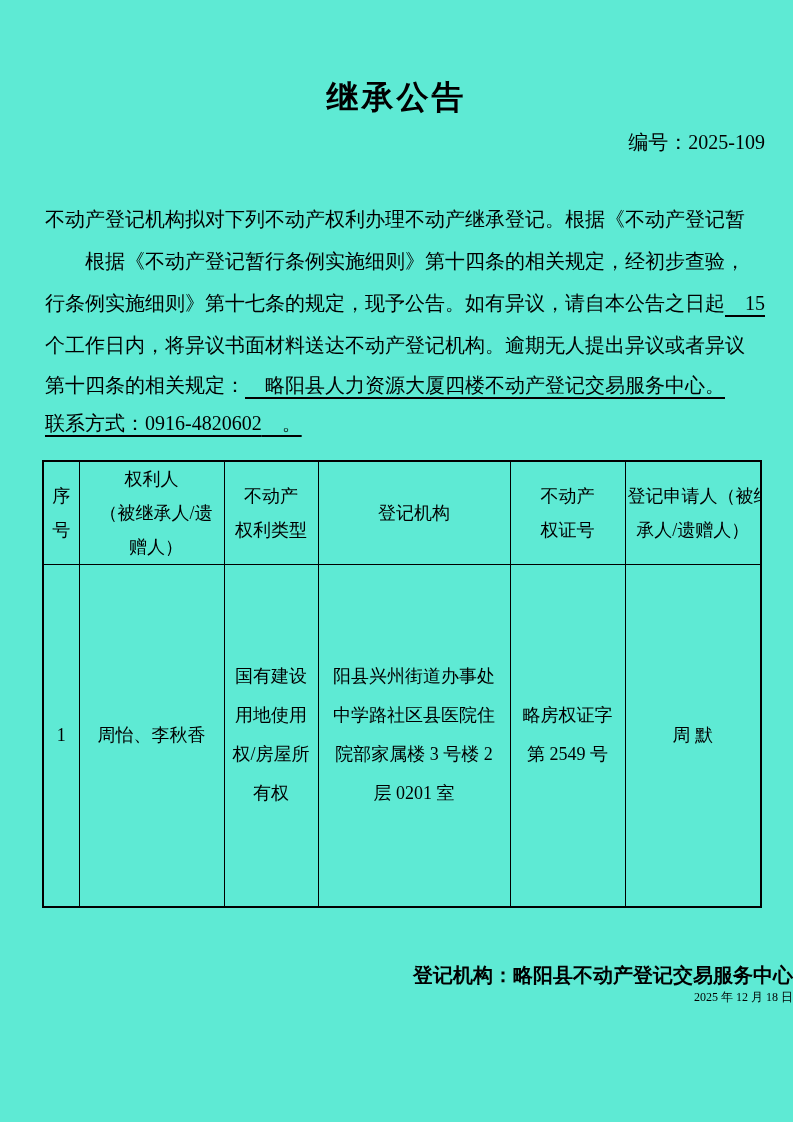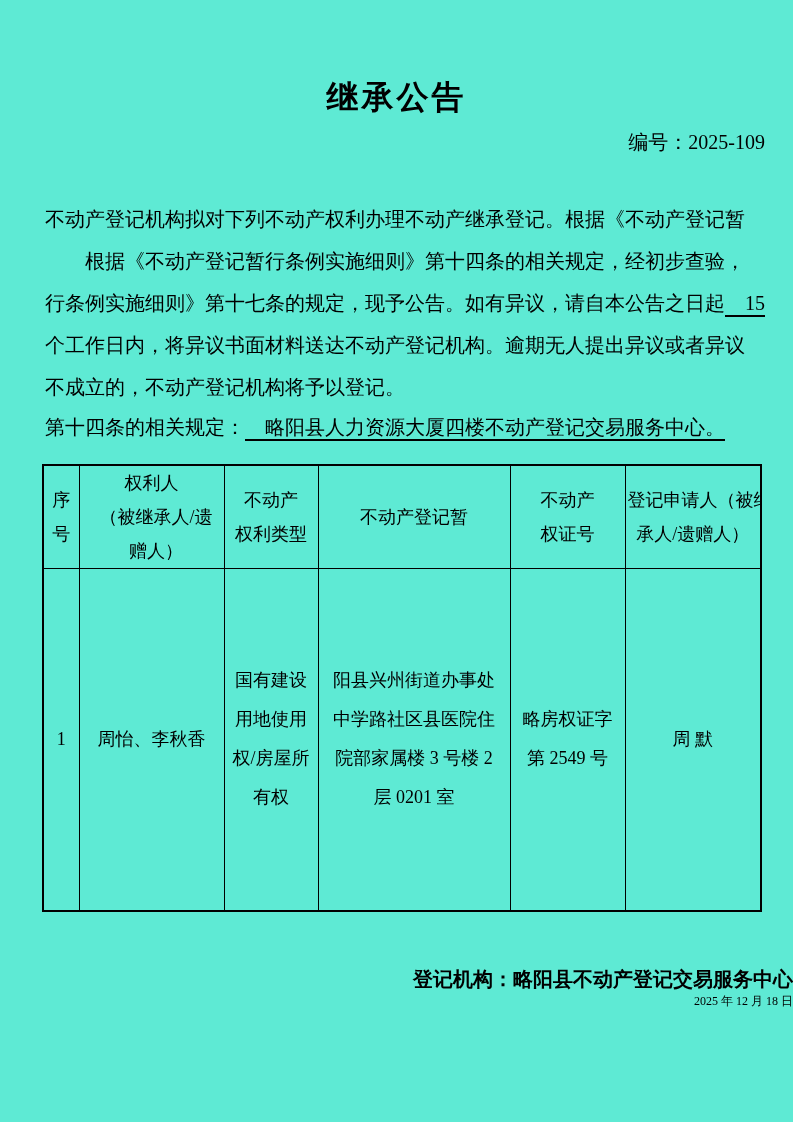--- a/index.html
+++ b/index.html
@@ -82,25 +82,25 @@
 
   <h1 class="title">继承公告</h1>
 
   <div class="doc-number">编号：2025-109</div>
 
   <div class="para">
     <div class="pline">不动产登记机构拟对下列不动产权利办理不动产继承登记。根据《不动产登记暂</div>
     <div class="pline indent">根据《不动产登记暂行条例实施细则》第十四条的相关规定，经初步查验，</div>
     <div class="pline"><span>行条例实施细则》第十七条的规定，现予公告。如有异议，请自本公告之日起</span><span class="ul">　15</span></div>
     <div class="pline">个工作日内，将异议书面材料送达不动产登记机构。逾期无人提出异议或者异议</div>
-    <div class="pline">不成立的，不动产登记机构将予以登记。</div>
   </div>
 
   <div class="addr-line"><span>第十四条的相关规定：</span><span class="ul">　略阳县人力资源大厦四楼不动产登记交易服务中心。</span></div>
 
+  <div class="addr-line"><span class="ul"><span>联系方式：</span><span>0916-4820602</span><span>　。</span></span></div>
 
   <table class="notice">
     <colgroup>
       <col style="width:36px">
       <col style="width:145px">
       <col style="width:94px">
       <col style="width:192px">
       <col style="width:115px">
       <col style="width:136px">
     </colgroup>
@@ -120,21 +120,21 @@
             </div>
           </th>
         <th>
             <div>
               <div>不动产</div>
               <div>权利类型</div>
             </div>
           </th>
         <th>
             <div>
-              <div>不动产登记暂</div>
+              <div>登记机构</div>
             </div>
           </th>
         <th>
             <div>
               <div>不动产</div>
               <div>权证号</div>
             </div>
           </th>
         <th class="hdr-applicant">
             <div>

